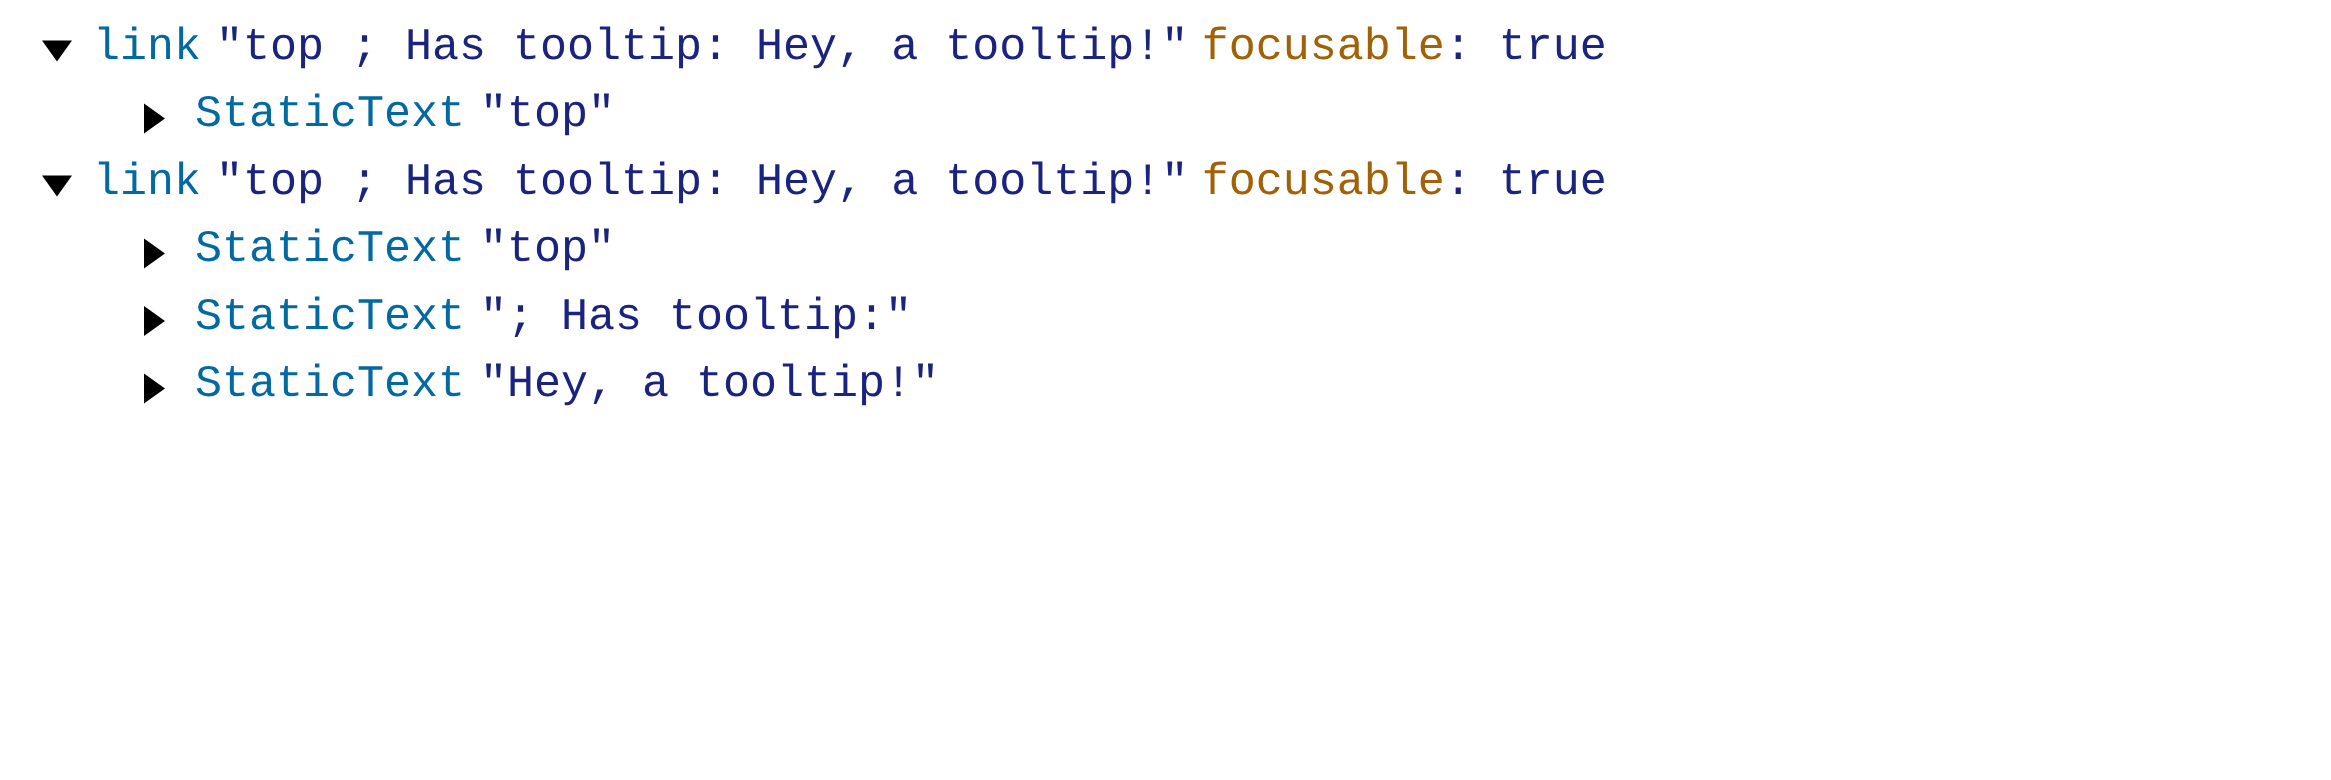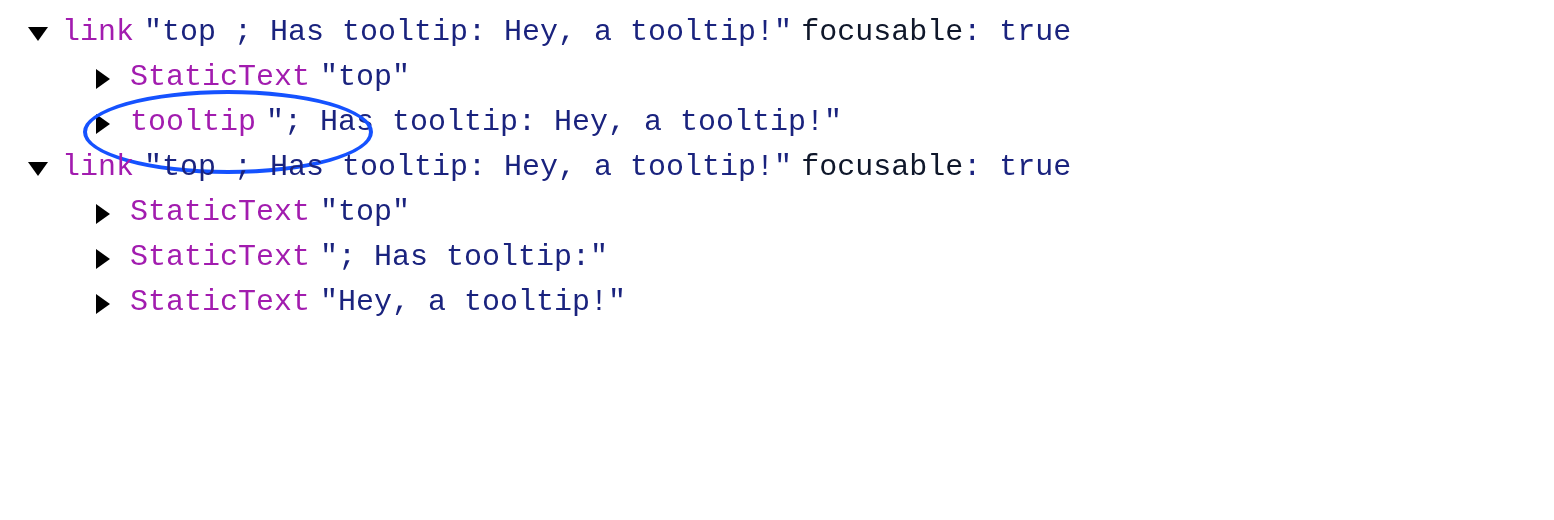--- a/index.html
+++ b/index.html
@@ -37,29 +37,29 @@
       margin-top: 2px;
     }
     .arrow.right {
       border-top: 10px solid transparent;
       border-bottom: 10px solid transparent;
       border-left: 14px solid #000;
       margin-right: 20px;
       margin-top: 2px;
     }
     .role {
-      color: #a21caf;
+      color: #0369a1;
       margin-right: 10px;
       text-align: center;
     }
     .name-str, .attr-val {
       color: #1a237e;
     }
     .attr-key {
-      color: #0f172a;
+      color: #a16207;
     }
     .gap {
       width: 9px;
       display: inline-block;
     }
     .ellipse {
       position: absolute;
       border: 4px solid #1552ff;
       border-radius: 50%;
       width: 290px;
@@ -79,26 +79,20 @@
       <span class="name-str">"top ; Has tooltip: Hey, a tooltip!"</span>
       <span class="gap"></span>
       <span class="attr-key">focusable</span>
       <span class="attr-val">: true</span>
     </div>
     <div class="row indent-1">
       <span class="arrow right"></span>
       <span class="role">StaticText</span>
       <span class="name-str">"top"</span>
     </div>
-    <div class="row indent-1">
-      <div class="ellipse"></div>
-      <span class="arrow right"></span>
-      <span class="role">tooltip</span>
-      <span class="name-str">"; Has tooltip: Hey, a tooltip!"</span>
-    </div>
     <div class="row indent-0">
       <span class="arrow down"></span>
       <span class="role">link</span>
       <span class="name-str">"top ; Has tooltip: Hey, a tooltip!"</span>
       <span class="gap"></span>
       <span class="attr-key">focusable</span>
       <span class="attr-val">: true</span>
     </div>
     <div class="row indent-1">
       <span class="arrow right"></span>

